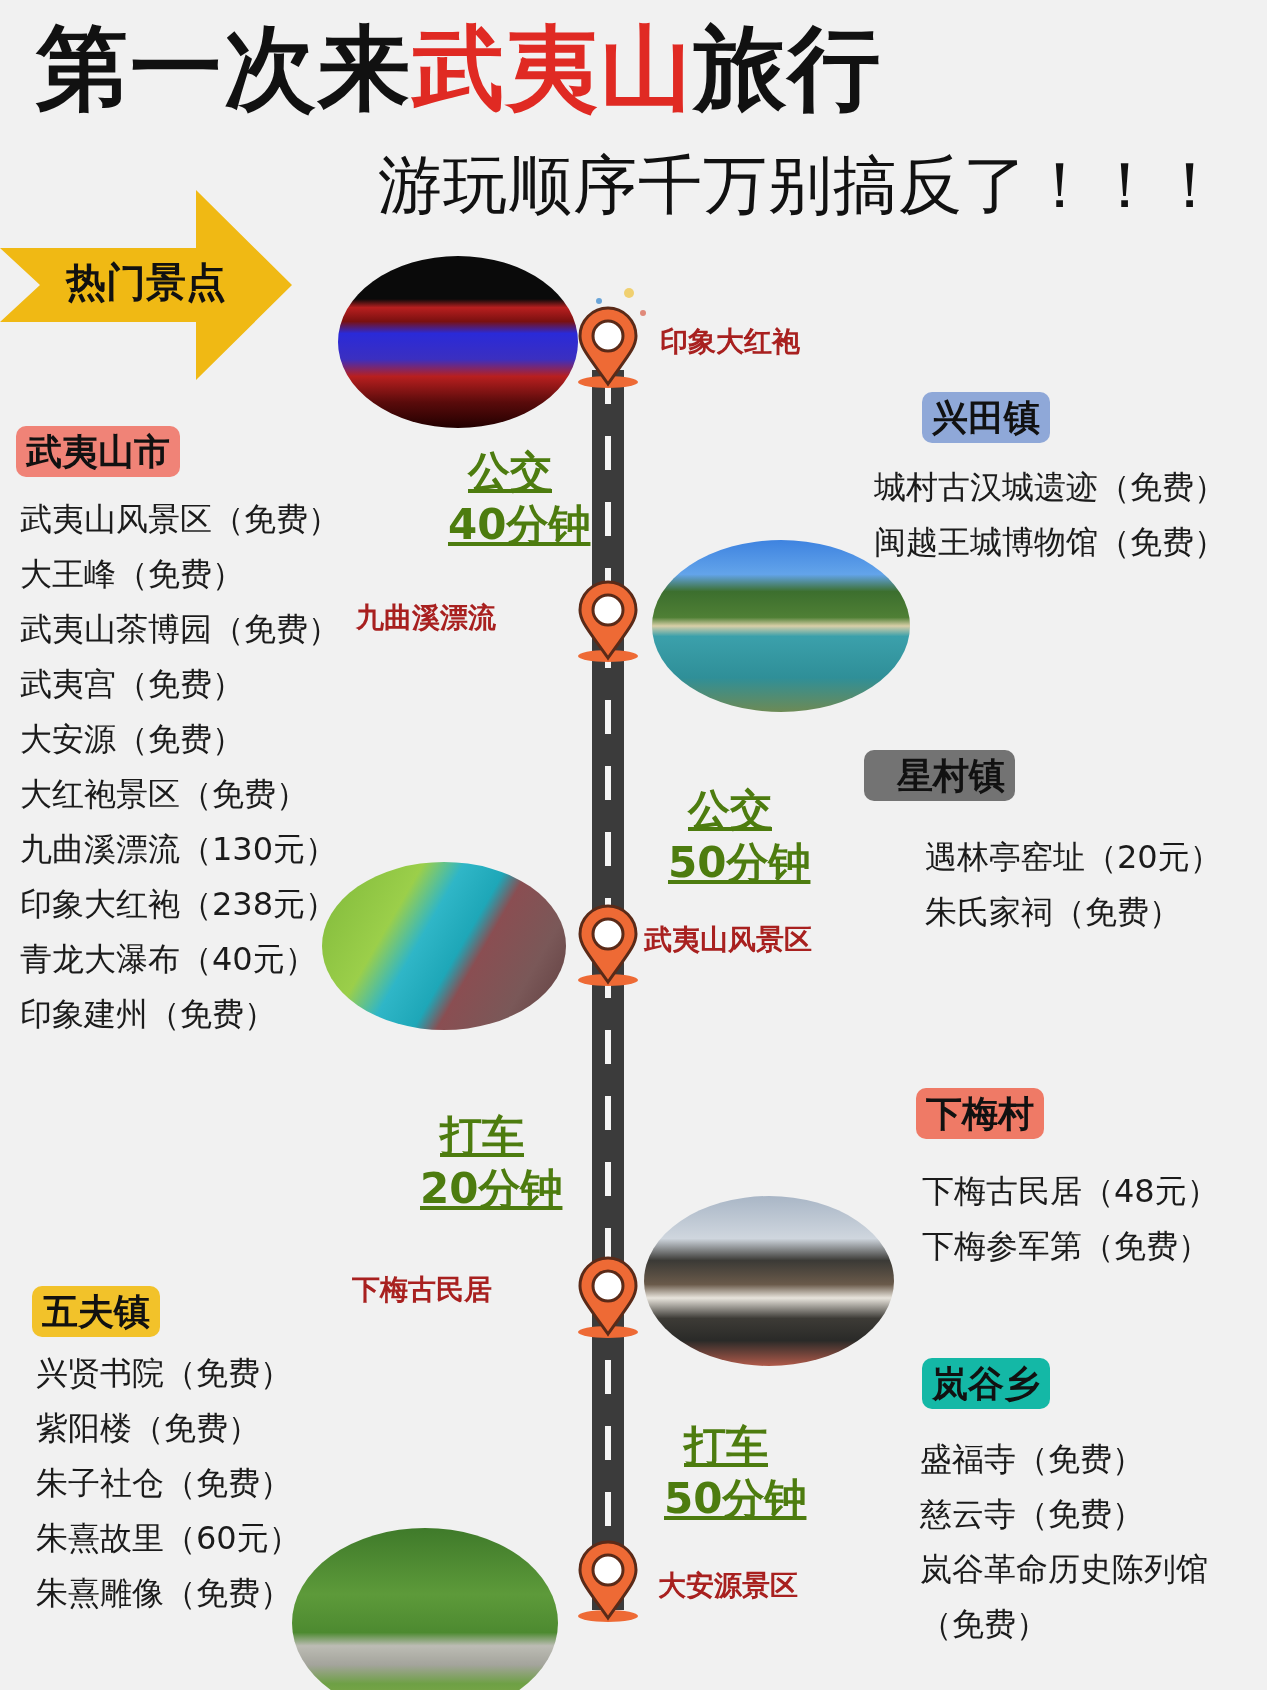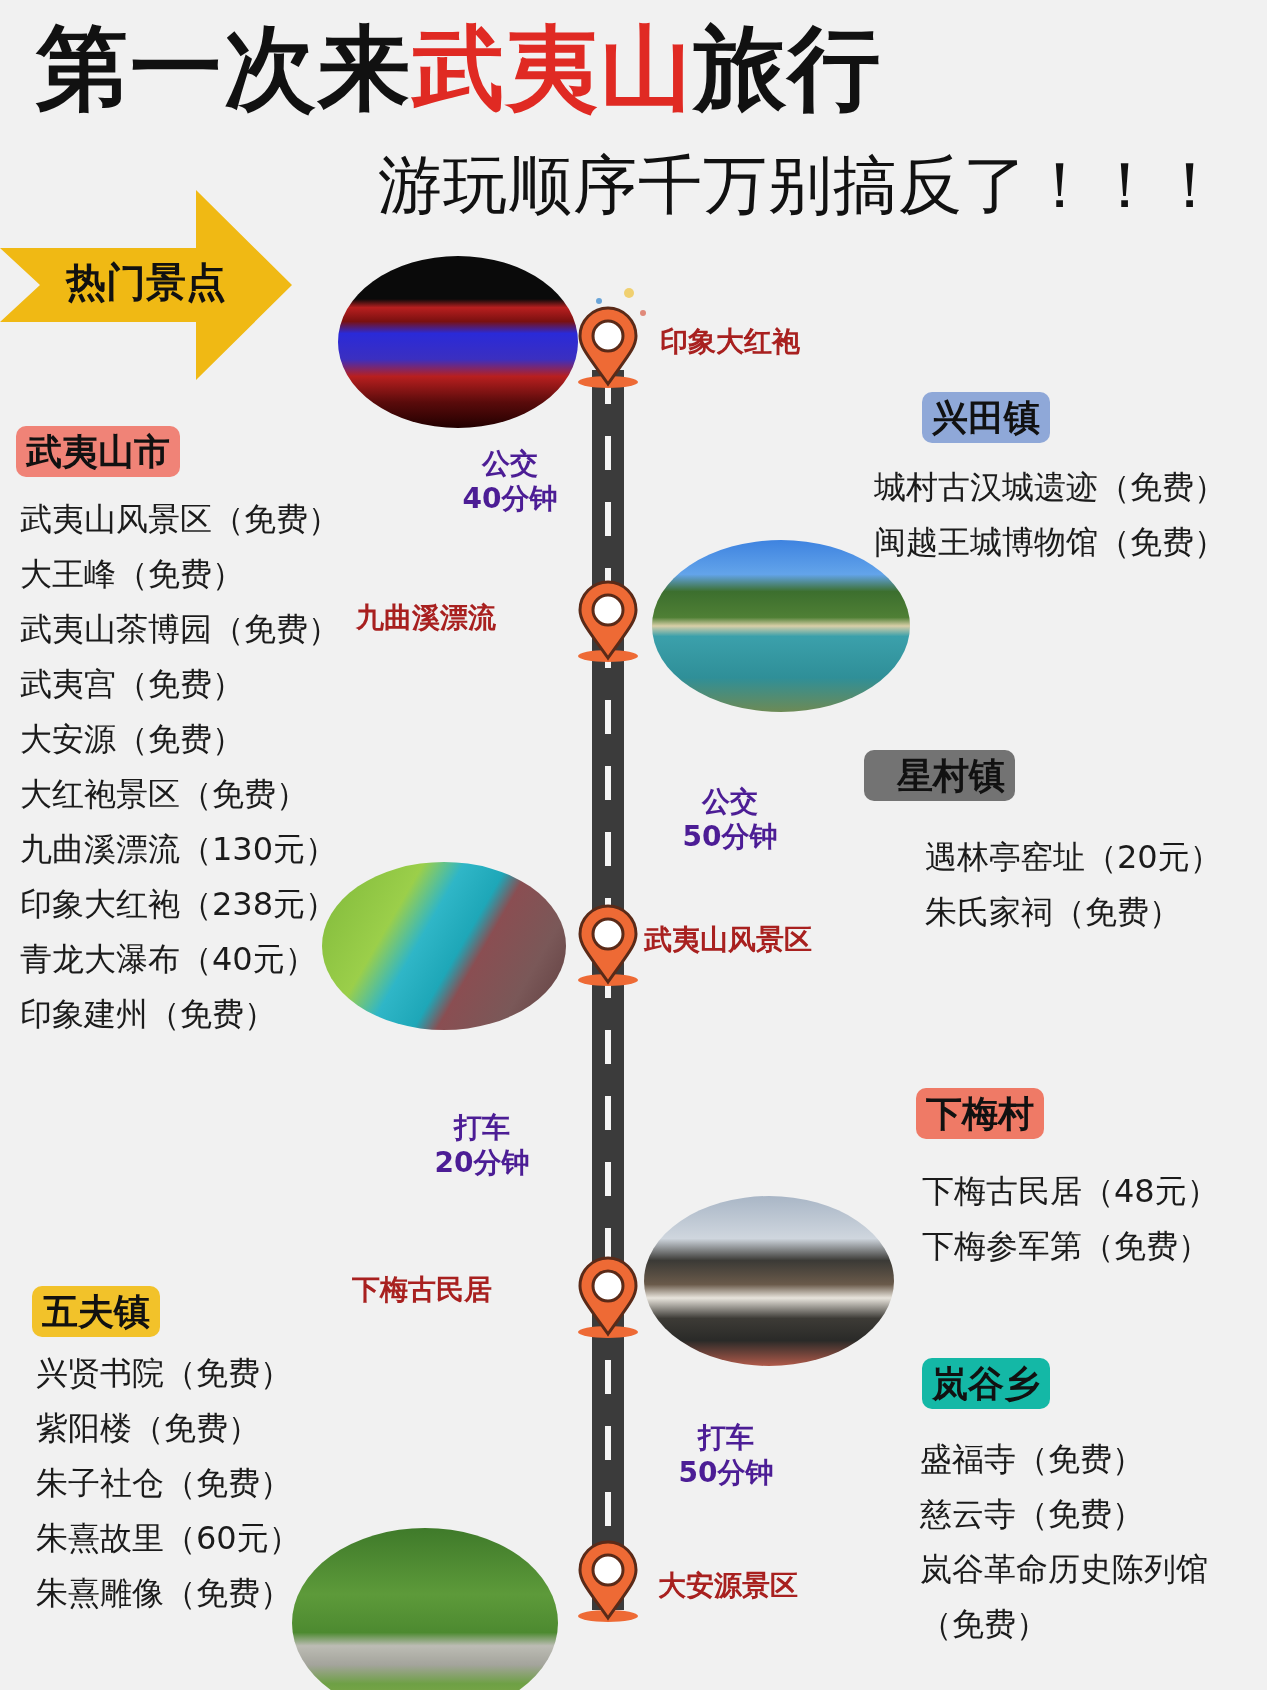--- a/index.html
+++ b/index.html
@@ -28,22 +28,23 @@
   }
   .road-dash {
     position: absolute; left: 13px; top: 0; width: 6px; height: 100%;
     background: repeating-linear-gradient(to bottom, #f5f5f5 0 34px, transparent 34px 66px);
   }
   .pin { width: 64px; height: 84px; }
   .stop-label {
     font-size: 28px; font-weight: bold; color: #a8201f; white-space: nowrap; line-height: 1;
   }
   .transport {
-    font-size: 28px; font-weight: bold; color: #4c1d95; text-align: center; line-height: 1.25;
+    font-size: 42px; font-weight: bold; color: #4d7c0f; text-align: center; line-height: 1.25;
     white-space: nowrap;
+    text-decoration: underline;
   }
   .region-tag {
     font-size: 36px; font-weight: bold; color: #111; padding: 4px 10px; border-radius: 10px;
     white-space: nowrap; line-height: 1.2;
   }
   .spot-list { font-size: 32px; line-height: 55px; color: #1b1b1b; white-space: nowrap; }
   .spot-list div { height: 55px; }
   .photo {
     border-radius: 50%; overflow: hidden;
   }

